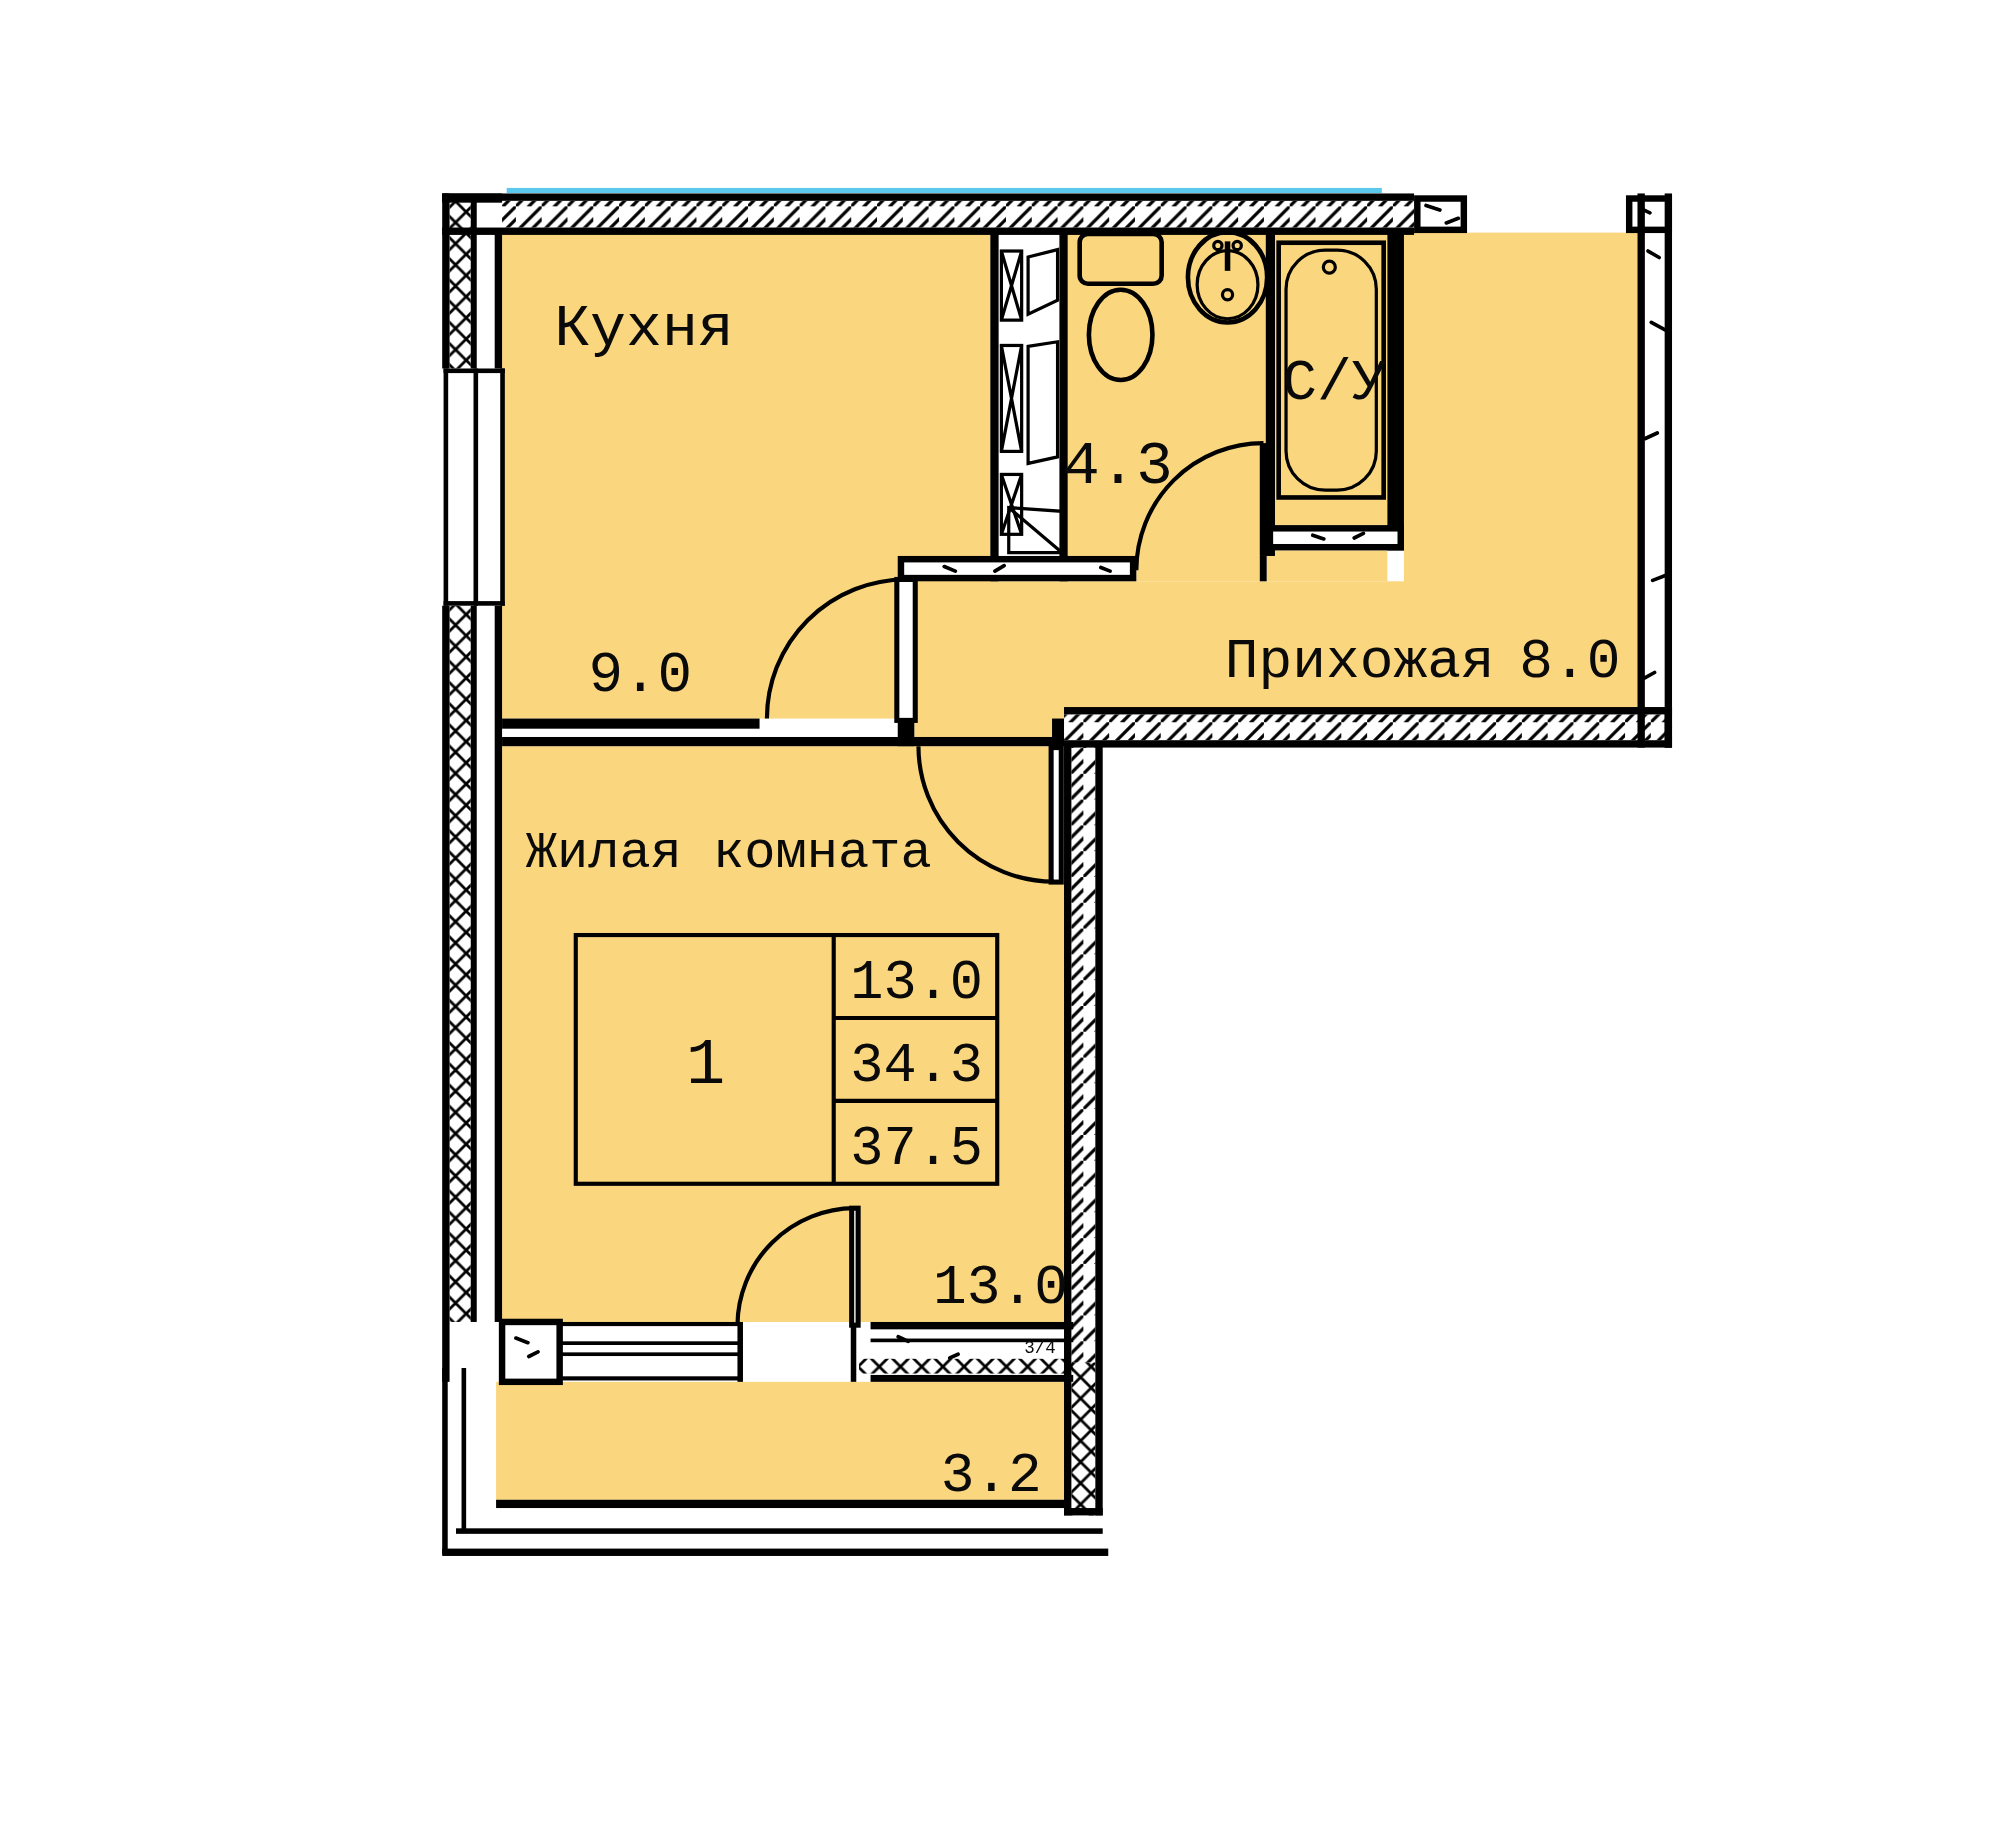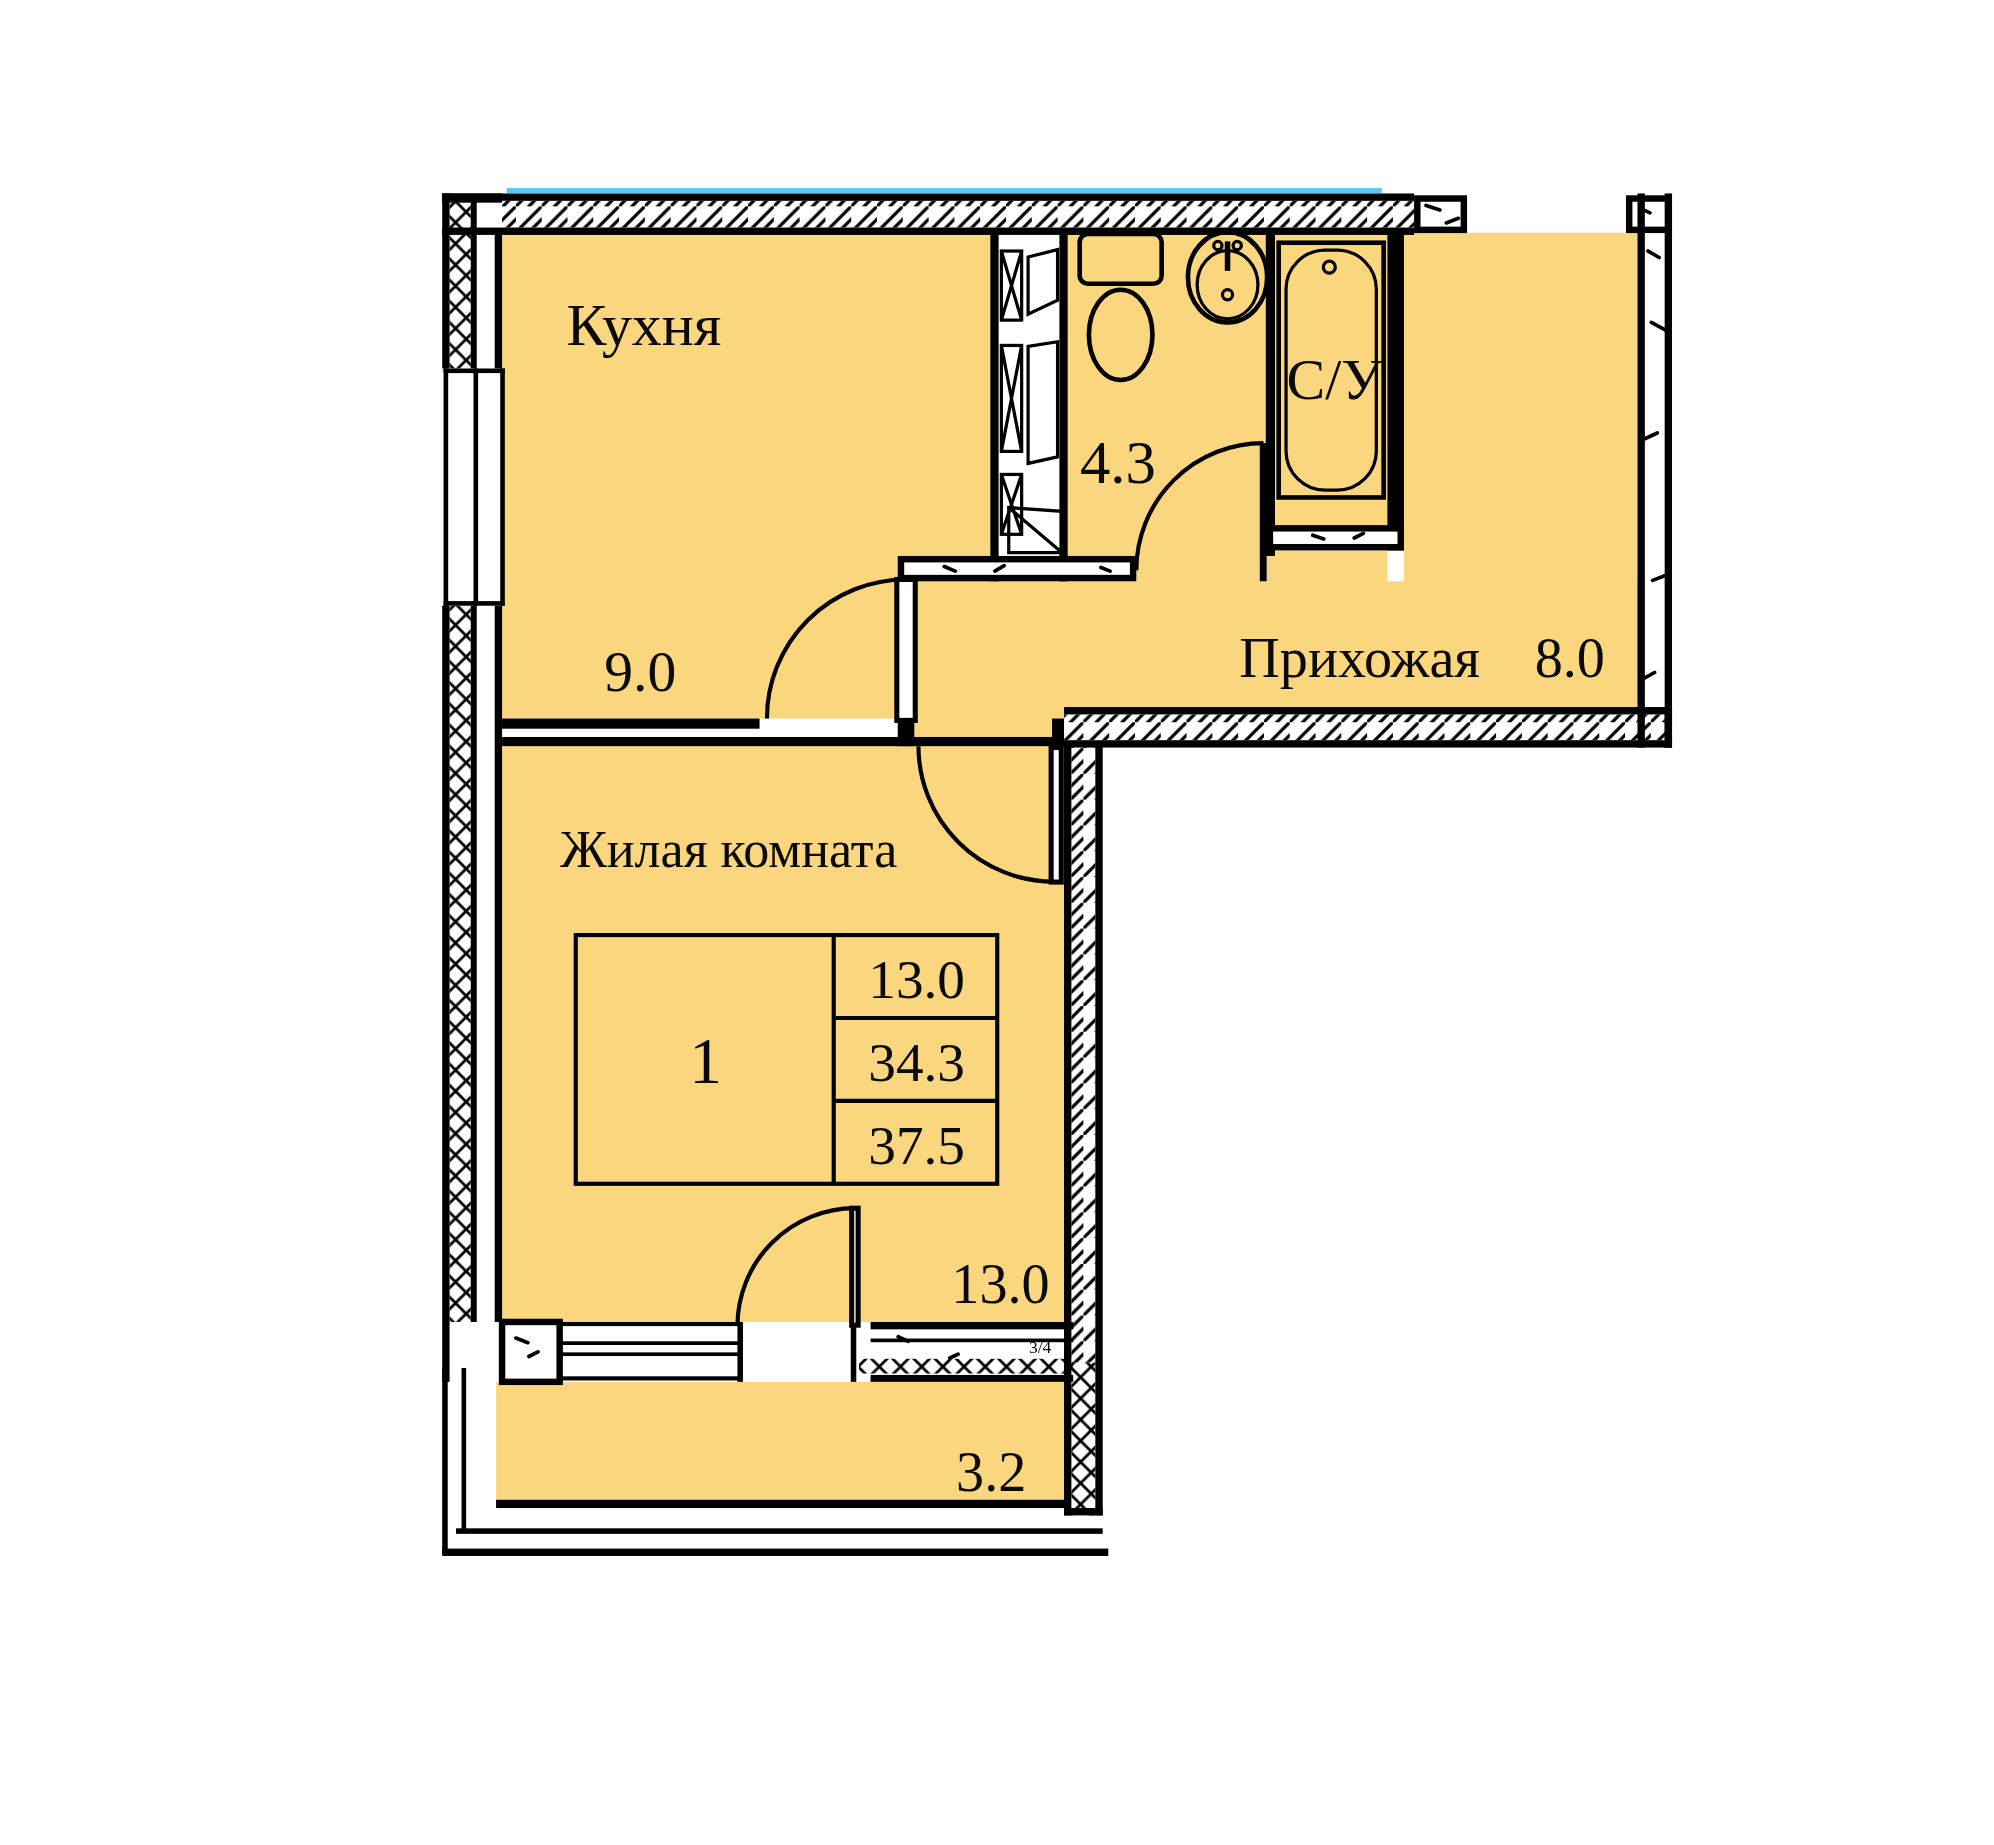--- a/index.html
+++ b/index.html
@@ -1,17 +1,17 @@
 <!DOCTYPE html>
 <html style="--room-fill: #FAD67E; --accent: #5BC9EE;font-size:7.4px"><head>
 <meta charset="utf-8">
 <style>
   html,body{margin:0;padding:0;background:#ffffff;}
   .stage{position:relative;width:100%;max-width:1995px;margin:0 auto;
-         font-family:Liberation Serif, serif;}
+         font-family:Liberation Mono, monospace;}
   svg{display:block;width:100%;height:auto;}
   .room{fill:var(--room-fill,#FAD67E);}
   .wall{fill:#000000;}
   .whitecore{fill:#ffffff;stroke:#000000;stroke-width:14;}
   .thin{fill:#000000;}
   .fixture{fill:none;stroke:#000000;stroke-width:10;}
   .fixture-thin{fill:none;stroke:#000000;stroke-width:7;}
   .arc{fill:none;stroke:#000000;stroke-width:9;}
   .leaf{fill:#ffffff;stroke:#000000;stroke-width:11;}
   .tline{stroke:#000000;stroke-width:9;fill:none;}

